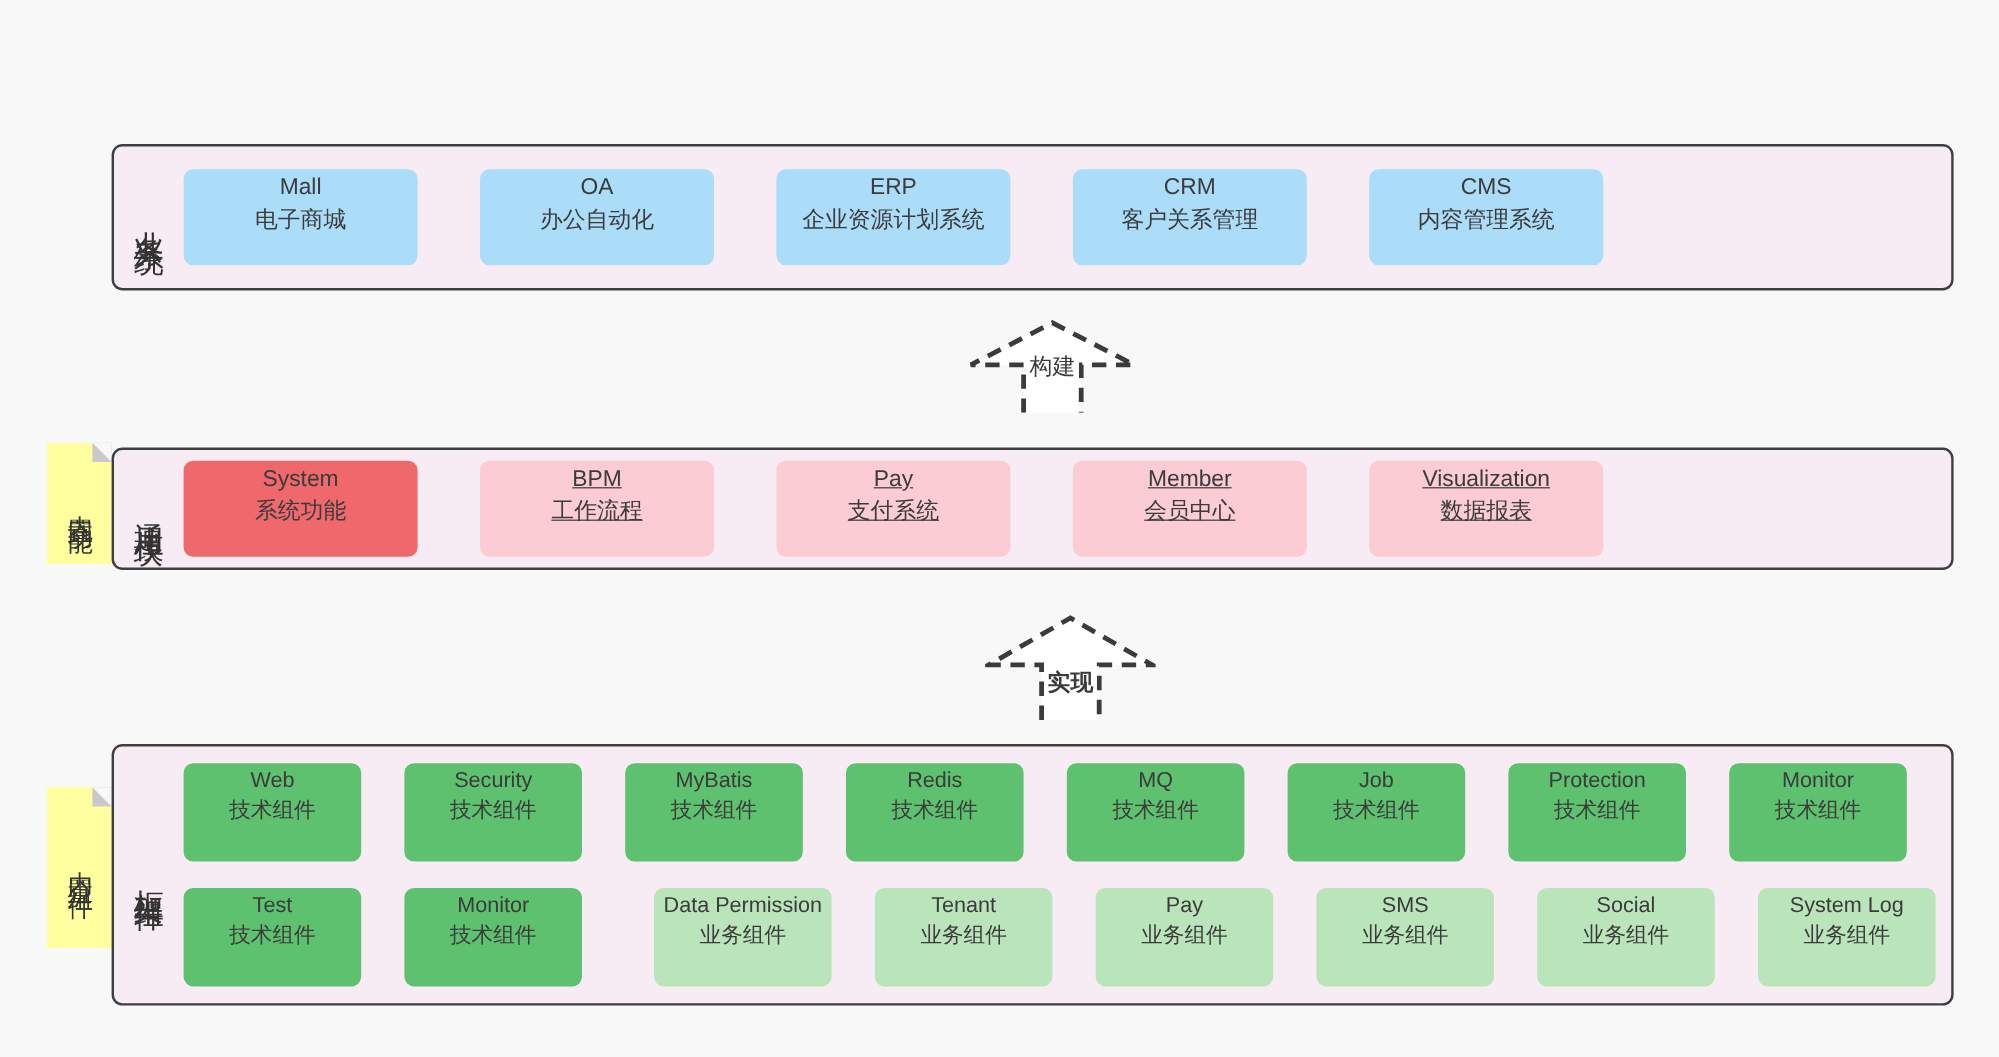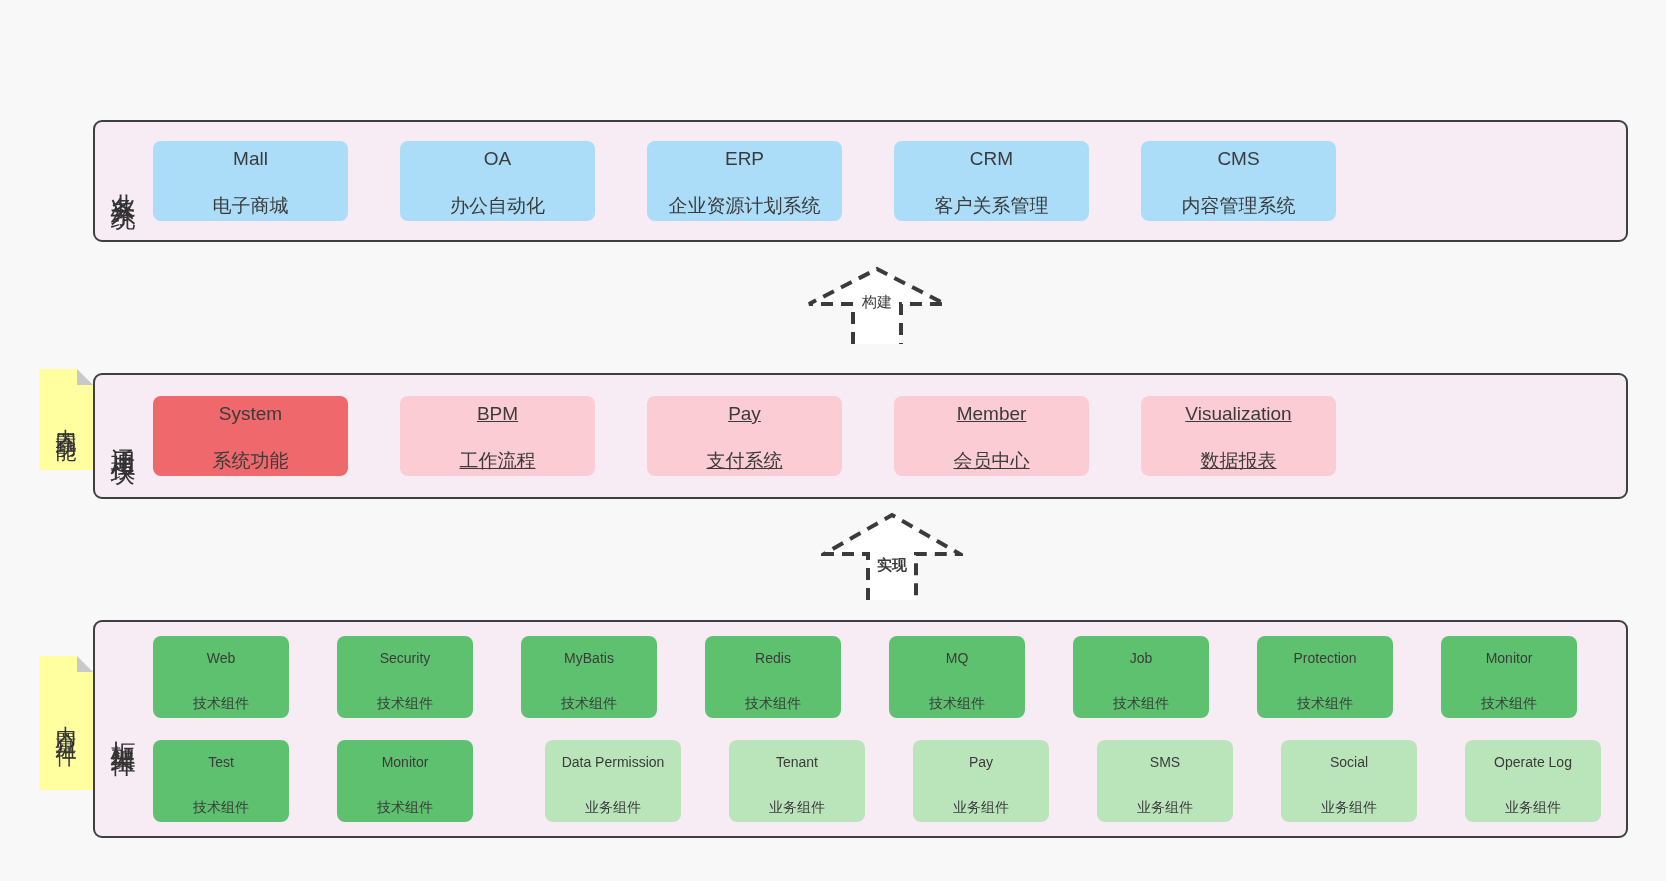--- a/index.html
+++ b/index.html
@@ -10,47 +10,47 @@
     color:var(--c-text,#3b3b3b);
   }
   .band{
     position:absolute;left:93px;width:1535px;box-sizing:border-box;
     background:var(--c-band_bg,#f8ecf4);
     border:2px solid var(--c-border,#3f3f3f);
     border-radius:9px;
     display:flex;align-items:stretch;
   }
   #band-business{top:120px;height:122px;}
-  #band-modules{top:373px;height:126px;}
+  #band-modules{top:373px;height:102px;}
   #band-components{top:620px;height:218px;}
   .band-label{
     flex:0 0 58px;display:flex;align-items:center;justify-content:center;
     writing-mode:vertical-lr;text-orientation:upright;
     font-size:25px;letter-spacing:4px;color:#333;
   }
   .band-boxes{
     flex:1;display:flex;align-items:center;gap:52px;padding-right:44px;
   }
   .box{
     border-radius:8px;display:flex;flex-direction:column;
-    align-items:center;justify-content:flex-end;text-align:center;
-    font-size:19px;line-height:27px;padding:2px 4px;box-sizing:border-box;gap:20px;
+    align-items:center;justify-content:flex-start;text-align:center;
+    font-size:19px;line-height:27px;padding:2px 4px;box-sizing:border-box;
   }
   .band-boxes .box{flex:0 0 195px;width:195px;height:80px;}
   .blue{background:var(--c-blue,#abdcf8);}
   .red{background:var(--c-red,#ef686b);}
   .pink{background:var(--c-pink,#fbccd3);text-decoration:underline;}
   .green{background:var(--c-green,#5ec16f);}
   .lightgreen{background:var(--c-lightgreen,#bae5bb);margin-left:24px;}
   .comp-grid{
     flex:1;display:grid;
     grid-template-columns:repeat(8,148px);
     gap:22px 36px;align-content:center;padding-right:34px;
   }
-  .comp-grid .box{width:136px;min-height:82px;font-size:14px;line-height:25px;}
+  .comp-grid .box{width:148px;min-height:82px;font-size:18px;line-height:25px;}
   .sticky{
     position:absolute;left:39px;width:54px;
     background:var(--c-yellow,#ffff9f);
     display:flex;align-items:center;justify-content:center;
   }
   .sticky::before{
     content:"";position:absolute;top:0;right:0;
     border-style:solid;border-width:0 16px 16px 0;
     border-color:var(--c-page_bg,#f8f8f8) var(--c-page_bg,#f8f8f8) var(--c-fold,#c9c9c9) var(--c-fold,#c9c9c9);
   }
@@ -60,21 +60,21 @@
     writing-mode:vertical-lr;text-orientation:upright;
     font-size:21px;letter-spacing:4px;color:#333;
   }
   #sticky-components .sticky-label{letter-spacing:7px;}
   .arrow{position:absolute;}
   #arrow-build{left:806px;top:266px;width:142px;height:78px;}
   #arrow-implement{left:821px;top:512px;width:142px;height:88px;font-weight:bold;}
   .arrow svg{display:block;width:100%;height:100%;}
   .arrow-label{
     position:absolute;left:50%;transform:translateX(-50%);
-    background:#ffffff;padding:0 3px;font-size:15px;white-space:nowrap;
+    background:#ffffff;padding:0 3px;font-size:19px;white-space:nowrap;
   }
   #arrow-build .arrow-label{top:27px;}
   #arrow-implement .arrow-label{top:44px;}
 </style>
 </head>
 <body>
 
 <div>
 
   <section class="band" id="band-business">
@@ -208,19 +208,19 @@
       </div>
       <div class="box lightgreen">
         <span>SMS</span>
         <span>业务组件</span>
       </div>
       <div class="box lightgreen">
         <span>Social</span>
         <span>业务组件</span>
       </div>
       <div class="box lightgreen">
-        <span>Operate Log</span>
+        <span>System Log</span>
         <span>业务组件</span>
       </div>
     </div>
   </section>
 
 </div>
 
 </body></html>

